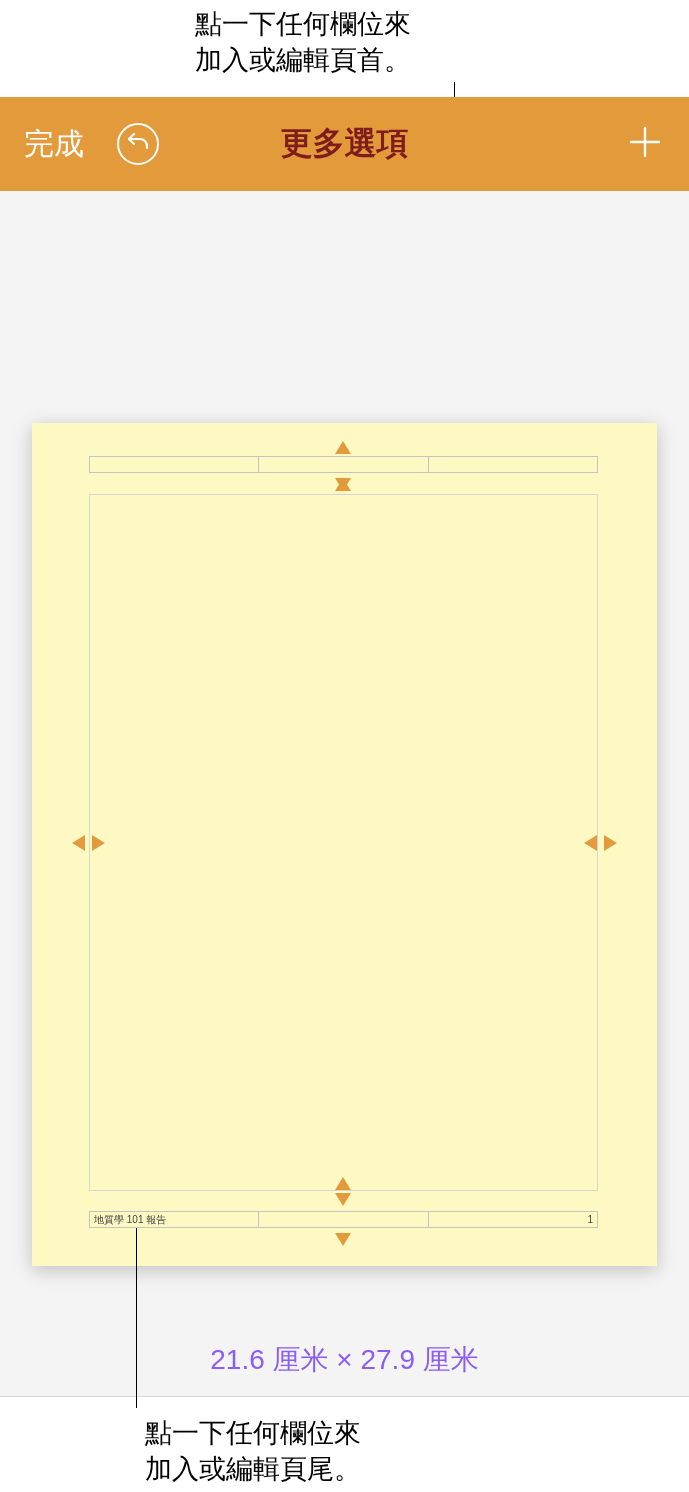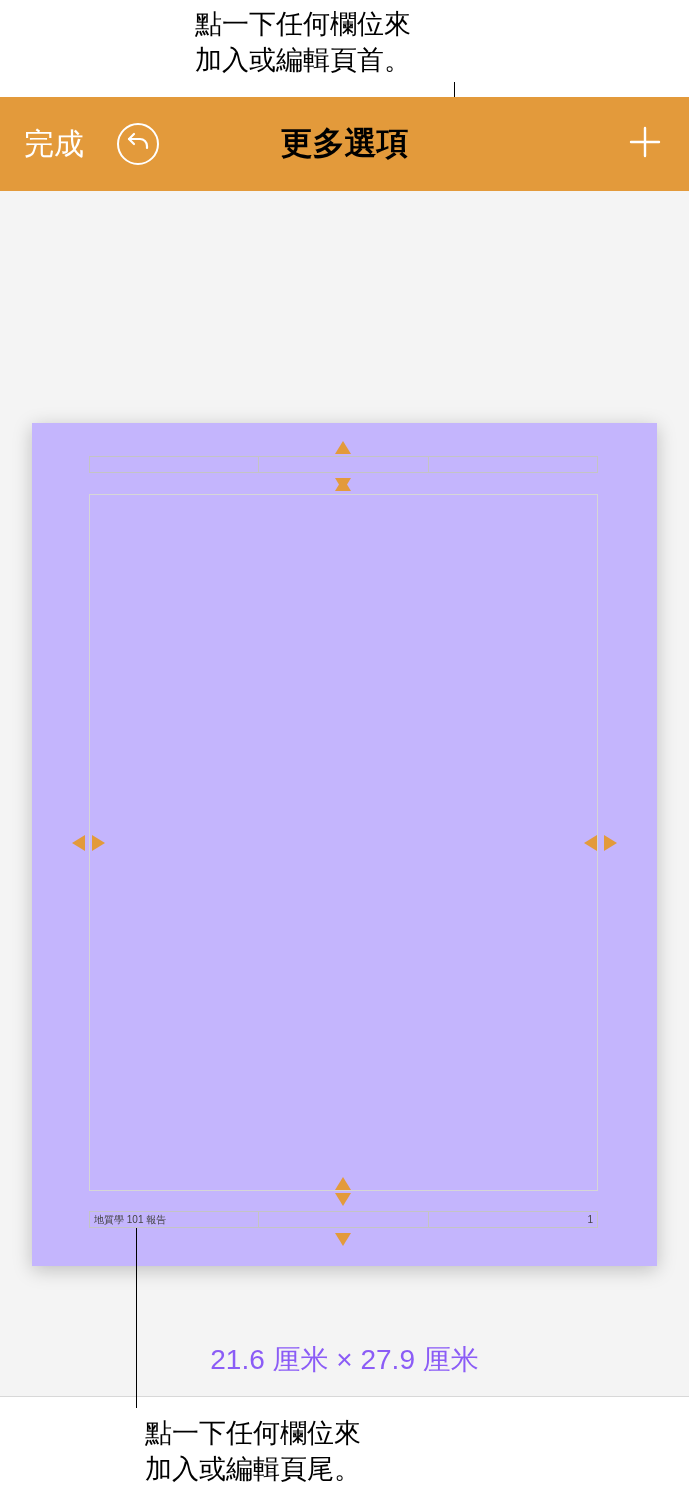--- a/index.html
+++ b/index.html
@@ -55,21 +55,21 @@
       width: 42px; height: 42px;
       border: 2.5px solid #fff;
       border-radius: 50%;
       display: flex; align-items: center; justify-content: center;
       position: relative;
     }
     .toolbar-undo svg { width: 24px; height: 24px; }
     .toolbar-title {
       position: absolute;
       left: 50%; transform: translateX(-50%);
-      color: #000000;
+      color: #7f1d1d;
       font-size: 32px;
       font-weight: 600;
     }
     .toolbar-add {
       margin-left: auto;
       width: 40px; height: 40px;
       display: flex; align-items: center; justify-content: center;
     }
     .toolbar-add svg { width: 36px; height: 36px; }
 
@@ -77,21 +77,21 @@
       position: relative;
       width: 689px;
       height: 1206px;
     }
     .page {
       position: absolute;
       top: 232px;
       left: 32px;
       width: 625px;
       height: 843px;
-      background: #c4b5fd;
+      background: #fef9c3;
       box-shadow: 0 4px 18px rgba(0,0,0,0.22);
     }
     .header-row, .footer-row {
       position: absolute;
       left: 57px;
       width: 509px;
       height: 17px;
       display: flex;
       border: 1px solid #c4c4c4;
     }

